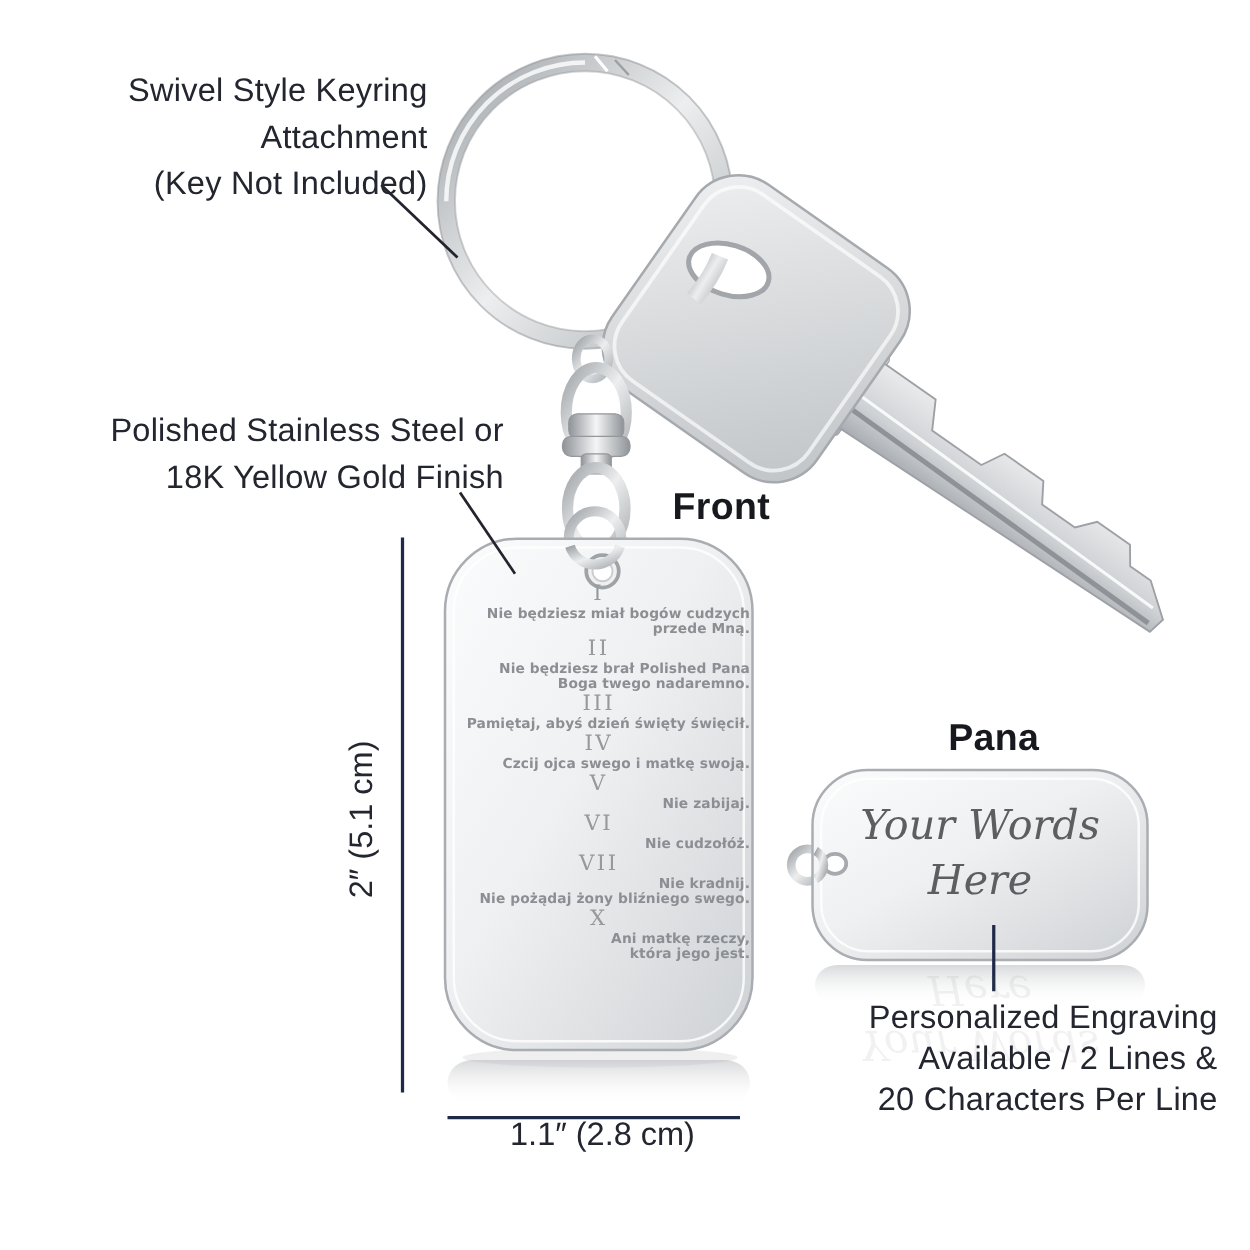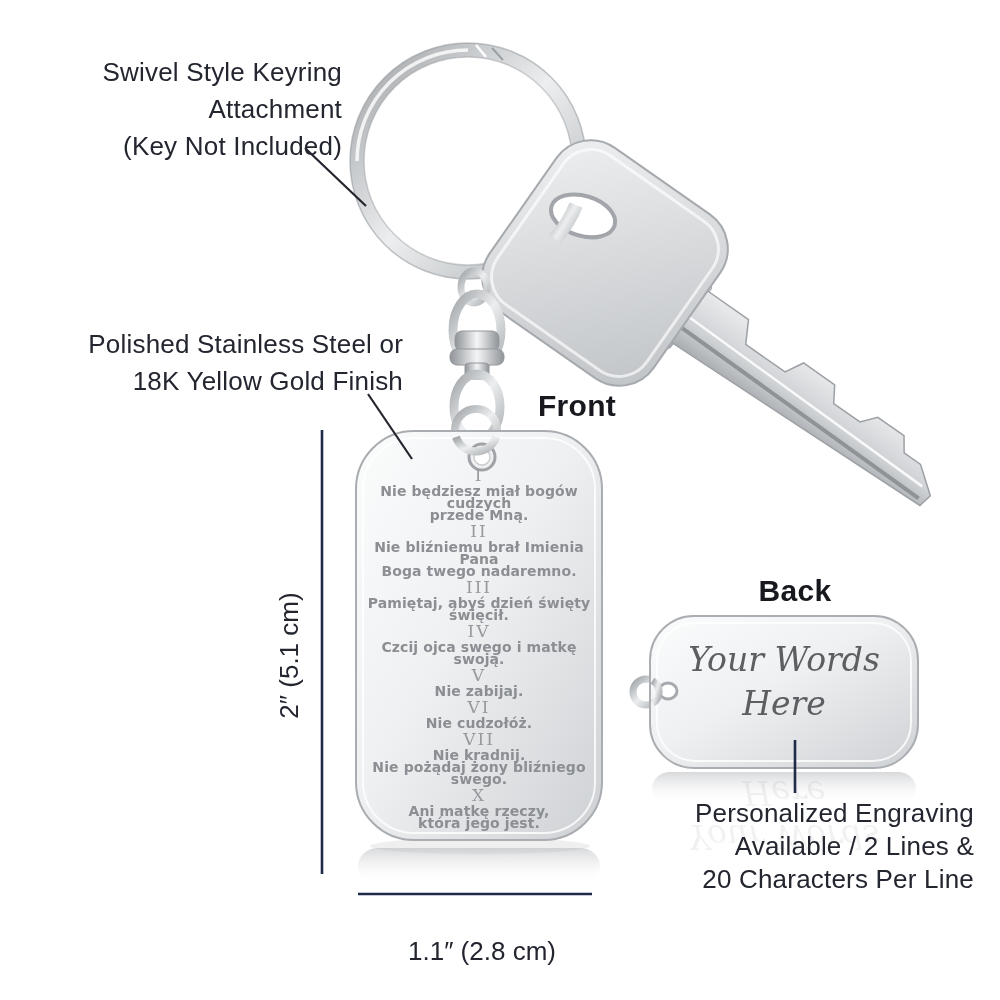--- a/index.html
+++ b/index.html
@@ -11,26 +11,26 @@
         font-size:26px;line-height:37px;letter-spacing:.2px;}
   .note-swivel{left:22px;top:54px;width:320px;}
   .note-finish{left:51px;top:326px;width:352px;}
   .note-engraving{left:618px;top:797px;width:356px;line-height:33px;}
   .side-label{position:absolute;z-index:2;text-align:center;font-weight:700;
               font-size:30px;color:#17191f;letter-spacing:.3px;}
   .label-front{left:512px;top:389px;width:130px;}
   .label-back{left:730px;top:574px;width:130px;}
   .dim-label{position:absolute;z-index:2;font-size:26px;color:#23252f;text-align:center;}
   .dim-height{left:189px;top:640px;width:200px;transform:rotate(-90deg);}
-  .dim-width{left:382px;top:936px;width:200px;}
+  .dim-width{left:382px;top:892px;width:200px;}
   .tag-text{position:absolute;z-index:2;left:358px;top:465px;width:242px;text-align:center;}
   .cmd-num{font-family:"DejaVu Serif",serif;font-size:17px;line-height:20px;
            color:#97999d;letter-spacing:2px;}
-  .cmd-text{font-family:"DejaVu Sans",sans-serif;font-weight:700;font-size:14px;
-            line-height:12px;color:#8b8e92;letter-spacing:.1px;}
+  .cmd-text{font-family:"DejaVu Sans",sans-serif;font-weight:700;font-size:11px;
+            line-height:12px;color:#8b8e92;letter-spacing:.1px;text-align:right;}
   .your-words{position:absolute;z-index:2;left:668px;top:638px;width:232px;text-align:center;
               font-family:"DejaVu Serif",serif;font-style:italic;font-size:33px;
               line-height:44px;color:#5c5e62;}
   .your-words-refl{position:absolute;z-index:1;left:668px;top:770px;width:232px;text-align:center;
               font-family:"DejaVu Serif",serif;font-style:italic;font-size:33px;
               line-height:44px;color:#5c5e62;opacity:.08;transform:scaleY(-1);}
 </style>
 </head>
 <body>
 
@@ -126,36 +126,36 @@
     <line x1="322" y1="430" x2="322" y2="874" stroke="#1e2a47" stroke-width="2.6"></line>
     <line x1="358" y1="894" x2="592" y2="894" stroke="#1e2a47" stroke-width="2.6"></line>
   </svg>
 
   <div class="note note-swivel pre">Swivel Style Keyring
 Attachment
 (Key Not Included)</div>
   <div class="note note-finish pre">Polished Stainless Steel or
 18K Yellow Gold Finish</div>
   <div class="side-label label-front">Front</div>
-  <div class="side-label label-back">Back</div>
+  <div class="side-label label-back">Pana</div>
   <div class="note note-engraving pre">Personalized Engraving
 Available / 2 Lines &amp;
 20 Characters Per Line</div>
   <div class="dim-label dim-height">2″ (5.1 cm)</div>
   <div class="dim-label dim-width">1.1″ (2.8 cm)</div>
 
   <div class="tag-text">
     <div class="cmd">
       <div class="cmd-num">I</div>
       <div class="cmd-text pre">Nie będziesz miał bogów cudzych
 przede Mną.</div>
     </div>
     <div class="cmd">
       <div class="cmd-num">II</div>
-      <div class="cmd-text pre">Nie bliźniemu brał Imienia Pana
+      <div class="cmd-text pre">Nie będziesz brał Polished Pana
 Boga twego nadaremno.</div>
     </div>
     <div class="cmd">
       <div class="cmd-num">III</div>
       <div class="cmd-text pre">Pamiętaj, abyś dzień święty święcił.</div>
     </div>
     <div class="cmd">
       <div class="cmd-num">IV</div>
       <div class="cmd-text pre">Czcij ojca swego i matkę swoją.</div>
     </div>

